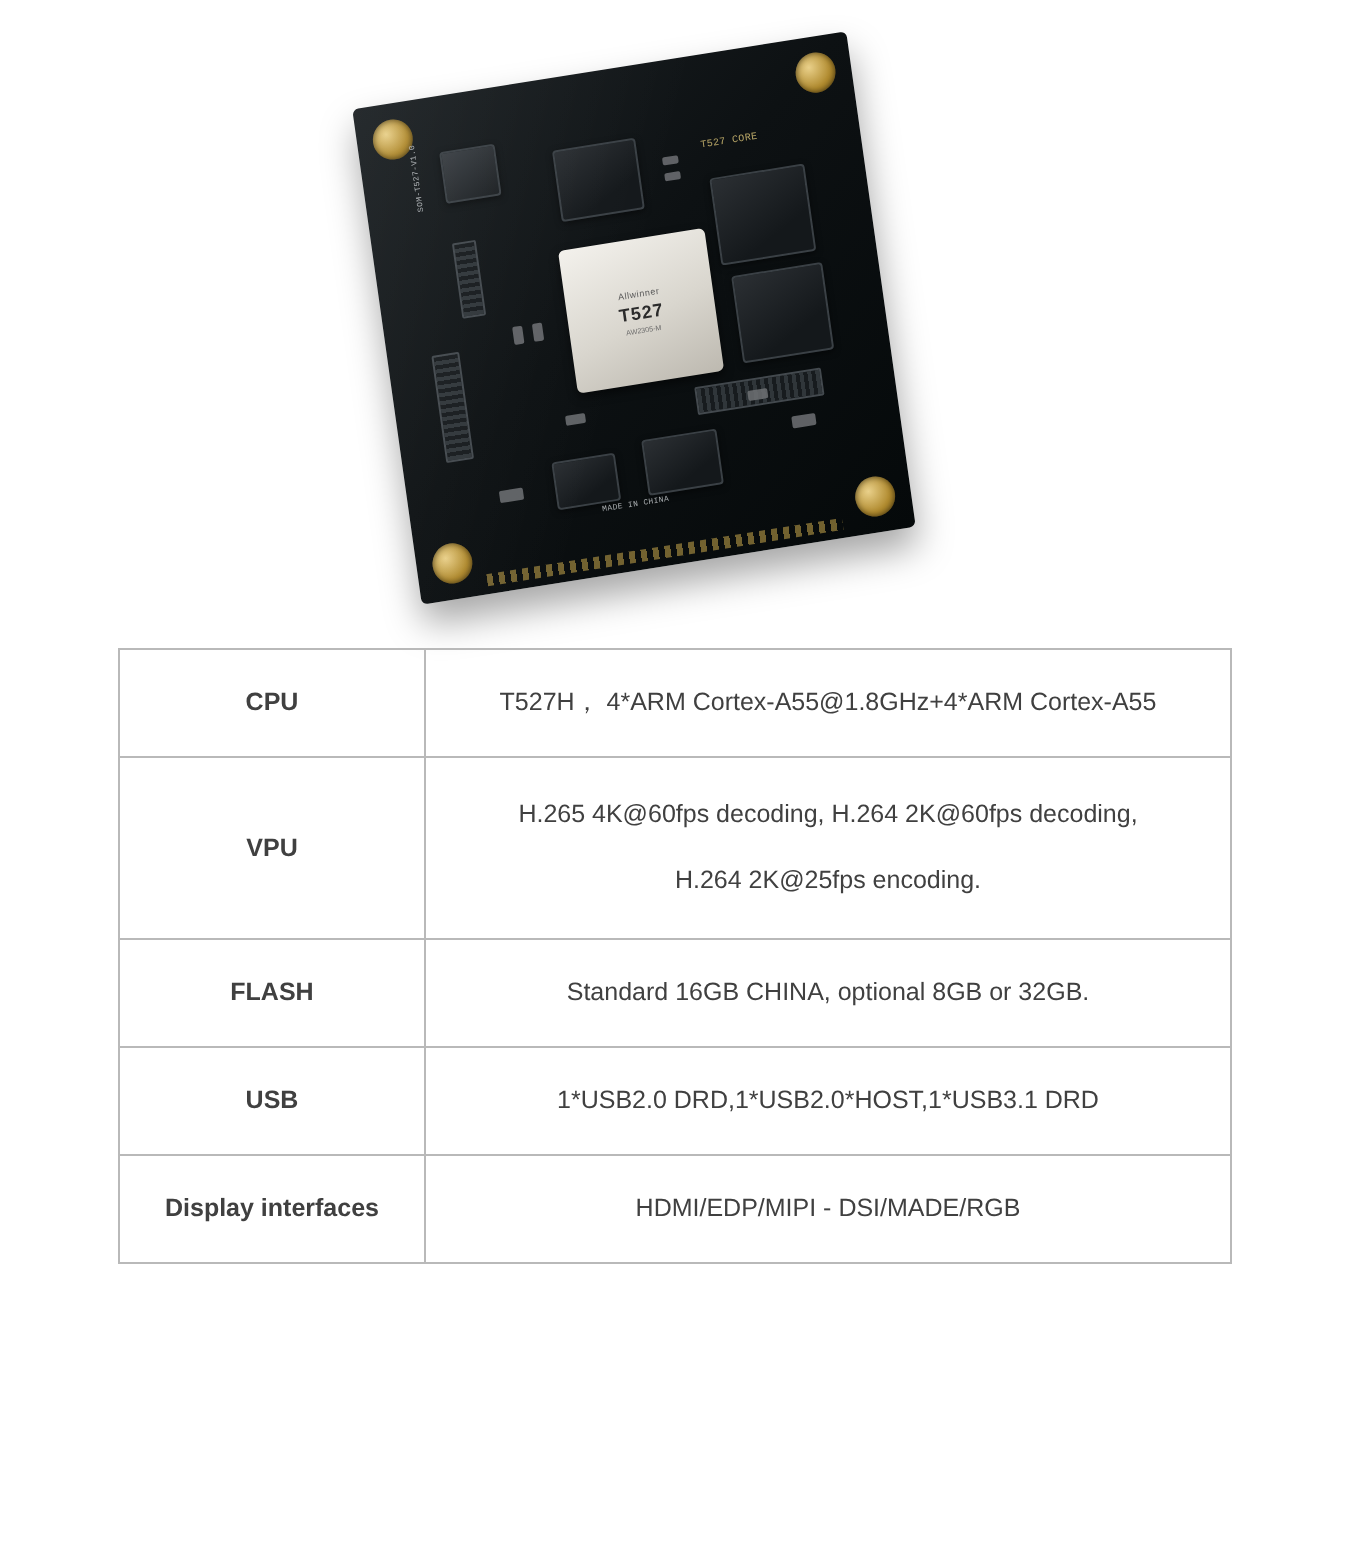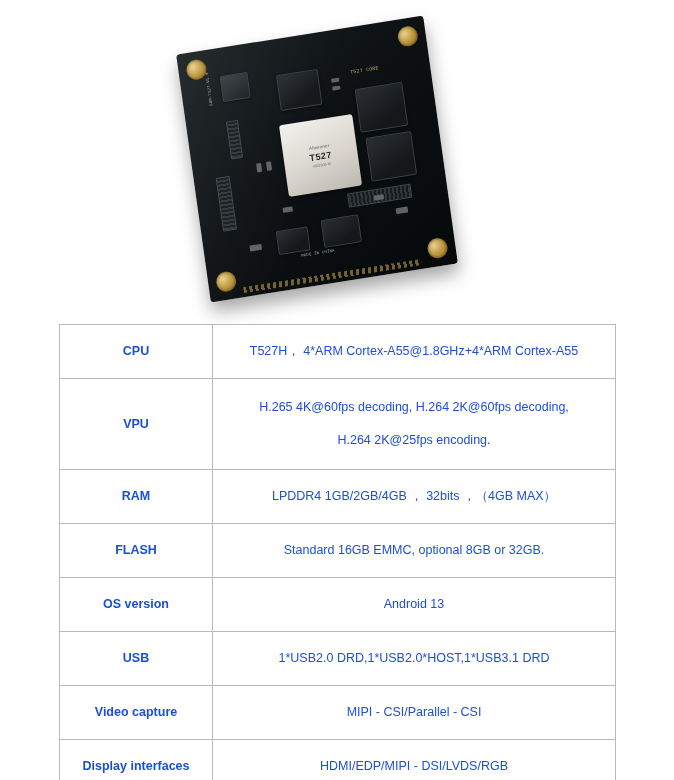--- a/index.html
+++ b/index.html
@@ -167,21 +167,21 @@
     width: 557px;
   }
   table.spec {
     border-collapse: collapse;
     width: 557px;
     table-layout: fixed;
   }
   table.spec td {
     border: 1px solid #b9b9b9;
     vertical-align: middle;
-    color: #1d4ed8;
+    color: #404040;
   }
   td.label {
     width: 144px;
     text-align: center;
     font-weight: bold;
     font-size: 12.5px;
     padding: 6px 4px;
     line-height: 1.3;
   }
   td.value {
@@ -253,57 +253,39 @@
       </tr>
 
       <tr class="tall">
         <td class="label">VPU</td>
         <td class="value">
           <div class="line">H.265 4K@60fps decoding, H.264 2K@60fps decoding,</div>
           <div class="line">H.264 2K@25fps encoding.</div>
         </td>
       </tr>
 
-      <tr class="std">
-        <td class="label">RAM</td>
-        <td class="value">
-          <div class="line">LPDDR4 1GB/2GB/4GB ，  32bits ，（4GB MAX）</div>
-        </td>
-      </tr>
 
       <tr class="std">
         <td class="label">FLASH</td>
         <td class="value">
-          <div class="line">Standard 16GB EMMC, optional 8GB or 32GB.</div>
-        </td>
-      </tr>
-
-      <tr class="std">
-        <td class="label">OS version</td>
-        <td class="value">
-          <div class="line">Android 13</div>
-        </td>
-      </tr>
+          <div class="line">Standard 16GB CHINA, optional 8GB or 32GB.</div>
+        </td>
+      </tr>
+
 
       <tr class="std">
         <td class="label">USB</td>
         <td class="value">
           <div class="line">1*USB2.0 DRD,1*USB2.0*HOST,1*USB3.1 DRD</div>
         </td>
       </tr>
 
-      <tr class="std">
-        <td class="label">Video capture</td>
-        <td class="value">
-          <div class="line">MIPI - CSI/Parallel - CSI</div>
-        </td>
-      </tr>
 
       <tr class="std">
         <td class="label">Display interfaces</td>
         <td class="value">
-          <div class="line">HDMI/EDP/MIPI - DSI/LVDS/RGB</div>
+          <div class="line">HDMI/EDP/MIPI - DSI/MADE/RGB</div>
         </td>
       </tr>
 
     </tbody>
   </table>
 </div>
 
 </body></html>

